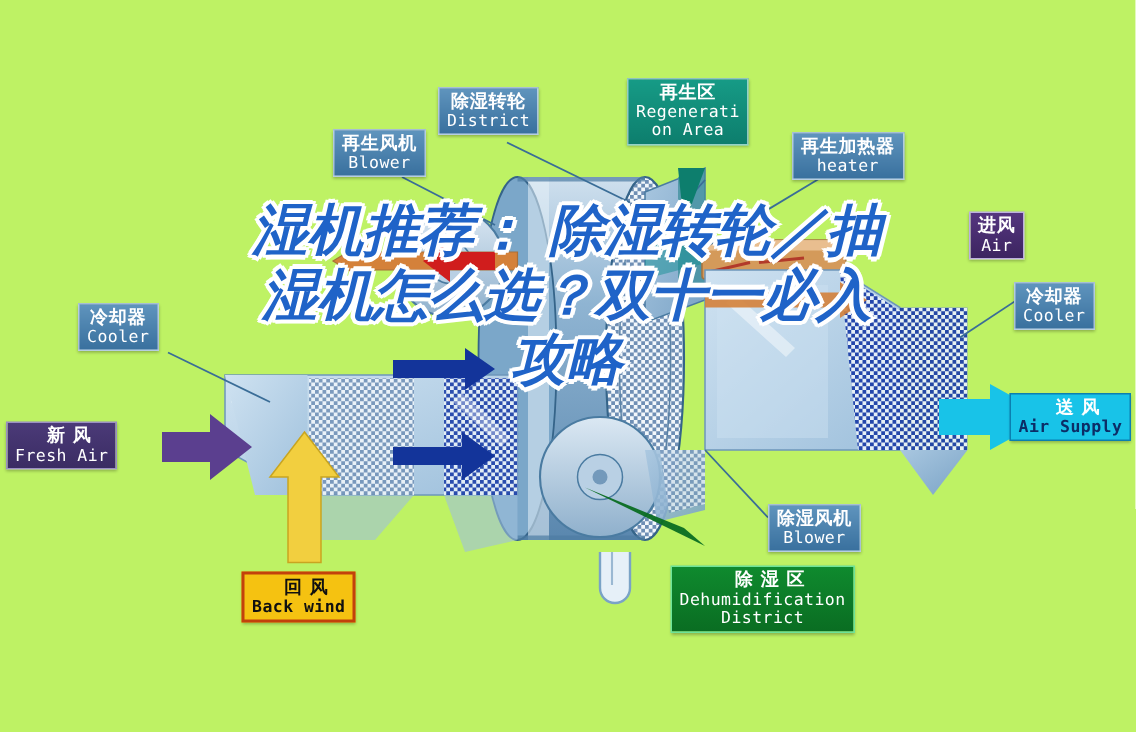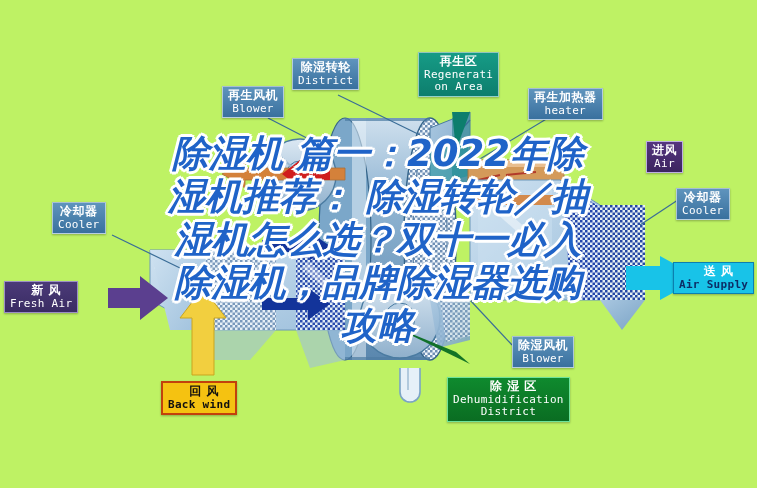--- a/index.html
+++ b/index.html
@@ -304,20 +304,18 @@
     <span class="en">Blower</span>
   </div>
 
   <div class="callout green" style="left:447px; top:377px;">
     <span class="cn spread">除  湿  区</span>
     <span class="en">Dehumidification</span>
     <span class="en">District</span>
   </div>
 
   <div id="title-overlay">
-    <span class="ln">除湿机 篇一：2022年除</span>
     <span class="ln">湿机推荐： 除湿转轮／抽</span>
     <span class="ln">湿机怎么选？双十一必入</span>
-    <span class="ln">除湿机，品牌除湿器选购</span>
     <span class="ln">攻略</span>
   </div>
 
 </div>
 
 </body></html>

